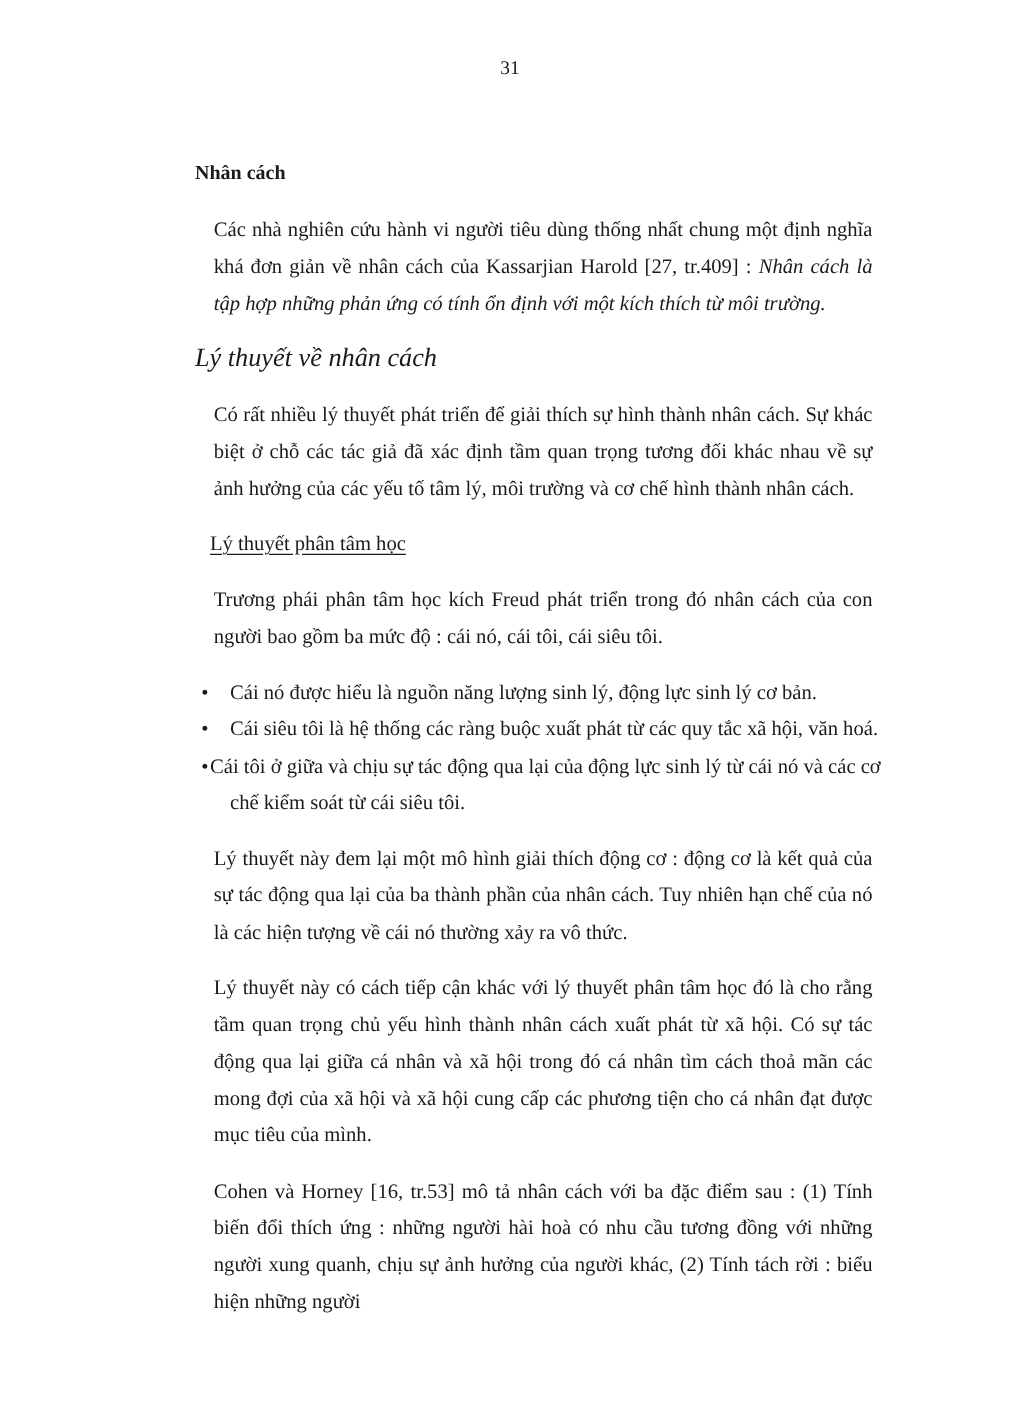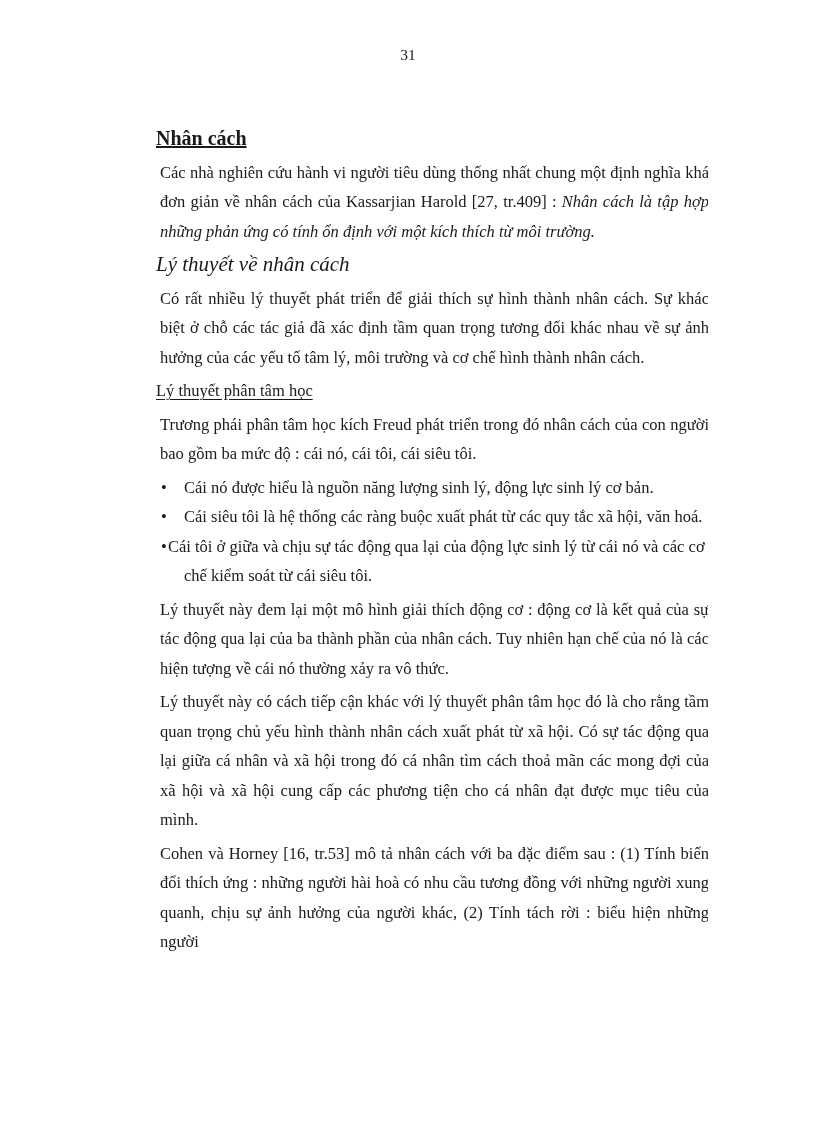--- a/index.html
+++ b/index.html
@@ -34,43 +34,42 @@
     color: #1a1a1a;
   }
   .content {
     position: absolute;
     left: 156px;
     top: 124px;
     width: 557px;
   }
   .heading-bold {
     font-weight: bold;
-    font-size: 20px;
+    font-size: 16px;
     line-height: 29.5px;
     margin: 0;
     text-align: left;
-    text-decoration: underline;
   }
   .heading-italic {
     font-style: italic;
     font-size: 21px;
     line-height: 29.5px;
     margin: 0;
     text-align: left;
   }
   .heading-underline {
     text-decoration: underline;
     text-underline-offset: 2.5px;
     font-size: 16.5px;
     line-height: 29.5px;
-    margin: 0;
+    margin: 12px;
     text-align: left;
   }
   p.body-par {
-    margin: 4px;
+    margin: 15px;
     font-size: 16.5px;
     line-height: 29.5px;
     text-align: justify;
     text-justify: inter-word;
   }
   p.body-par .q {
     font-style: italic;
   }
   ul.bullets {
     margin: 0;

